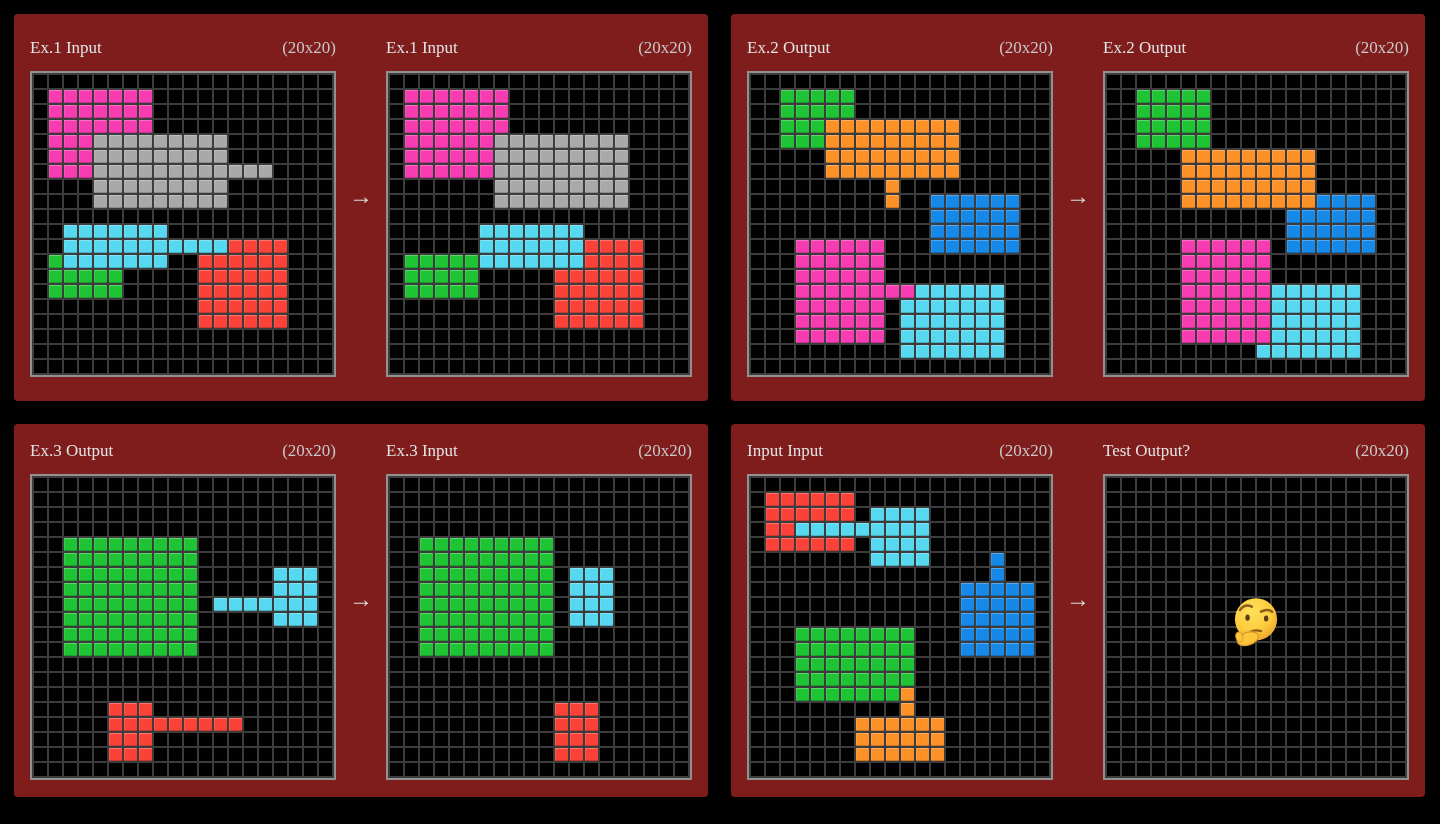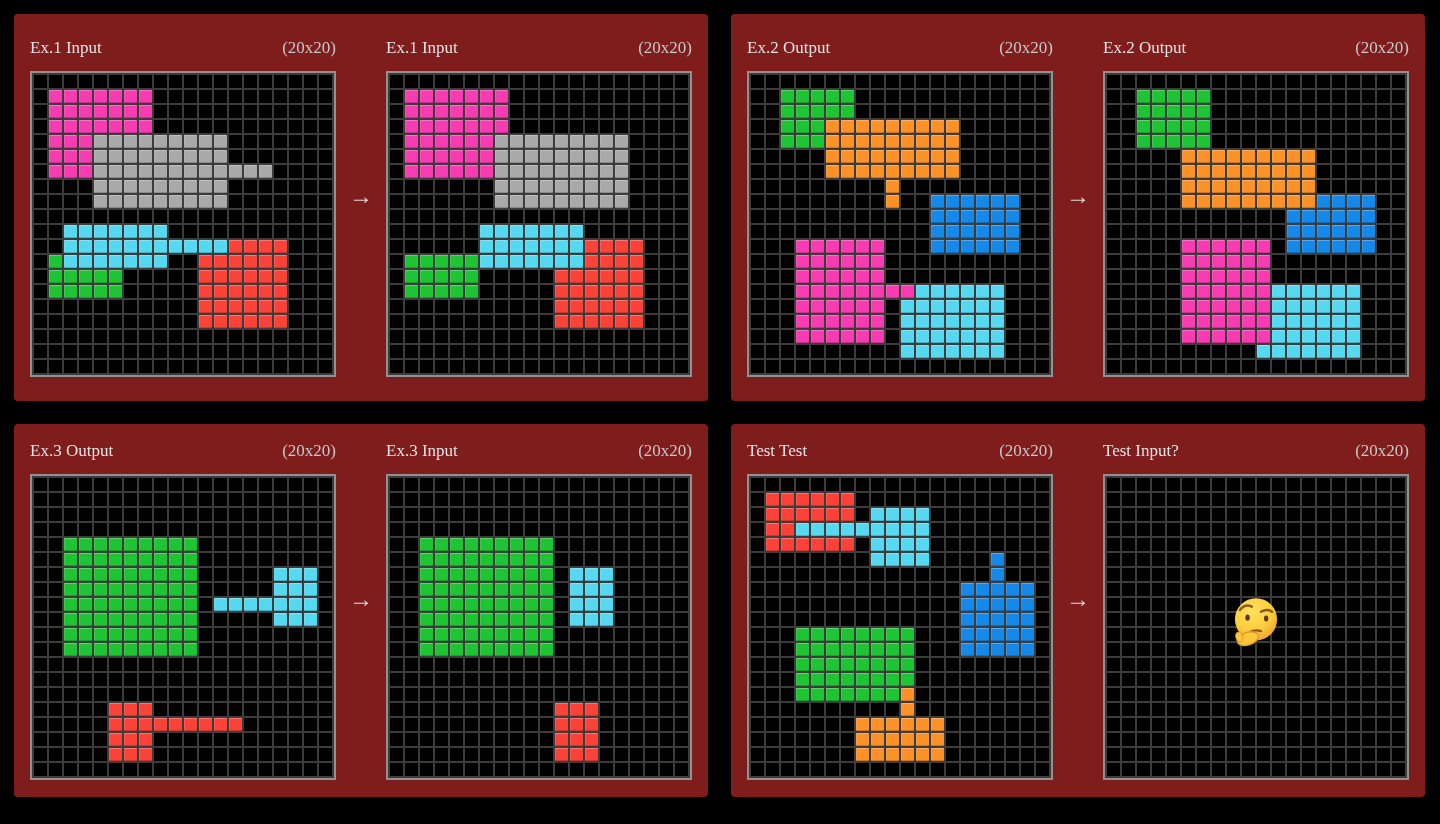--- a/index.html
+++ b/index.html
@@ -2537,21 +2537,21 @@
           </div>
       </div>
     </section>
   </div>
 </div>
 
 <div class="panel br">
   <div class="panel-row">
     <section class="grid-group">
       <header class="grid-header">
-        <span class="grid-title">Test Test</span>
+        <span class="grid-title">Input Input</span>
         <span class="grid-dims">(20x20)</span>
       </header>
       <div class="grid-wrap">
         <div class="grid">
             <div class="cell"></div>
             <div class="cell"></div>
             <div class="cell"></div>
             <div class="cell"></div>
             <div class="cell"></div>
             <div class="cell"></div>
@@ -2948,21 +2948,21 @@
             <div class="cell"></div>
             <div class="cell"></div>
             <div class="cell"></div>
             <div class="cell"></div>
           </div>
       </div>
     </section>
     <div class="arrow">→</div>
     <section class="grid-group">
       <header class="grid-header">
-        <span class="grid-title">Test Input?</span>
+        <span class="grid-title">Test Output?</span>
         <span class="grid-dims">(20x20)</span>
       </header>
       <div class="grid-wrap">
         <div class="grid">
             <div class="cell"></div>
             <div class="cell"></div>
             <div class="cell"></div>
             <div class="cell"></div>
             <div class="cell"></div>
             <div class="cell"></div>

